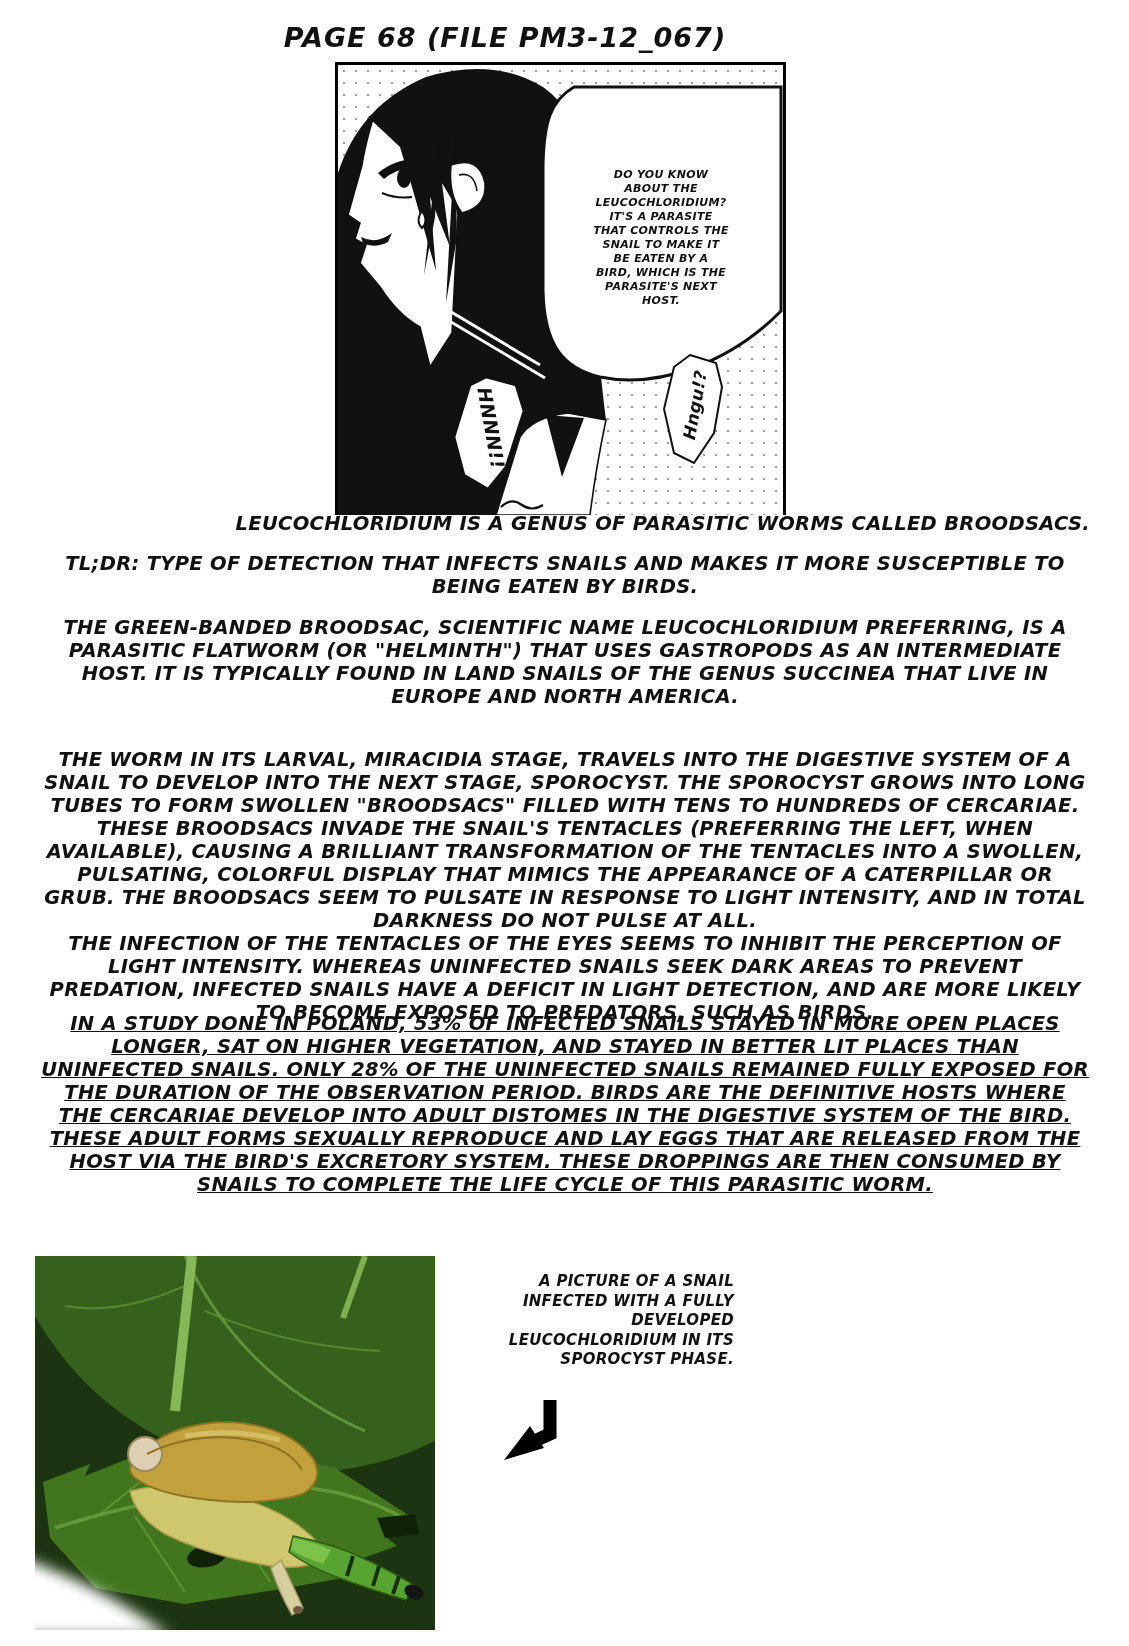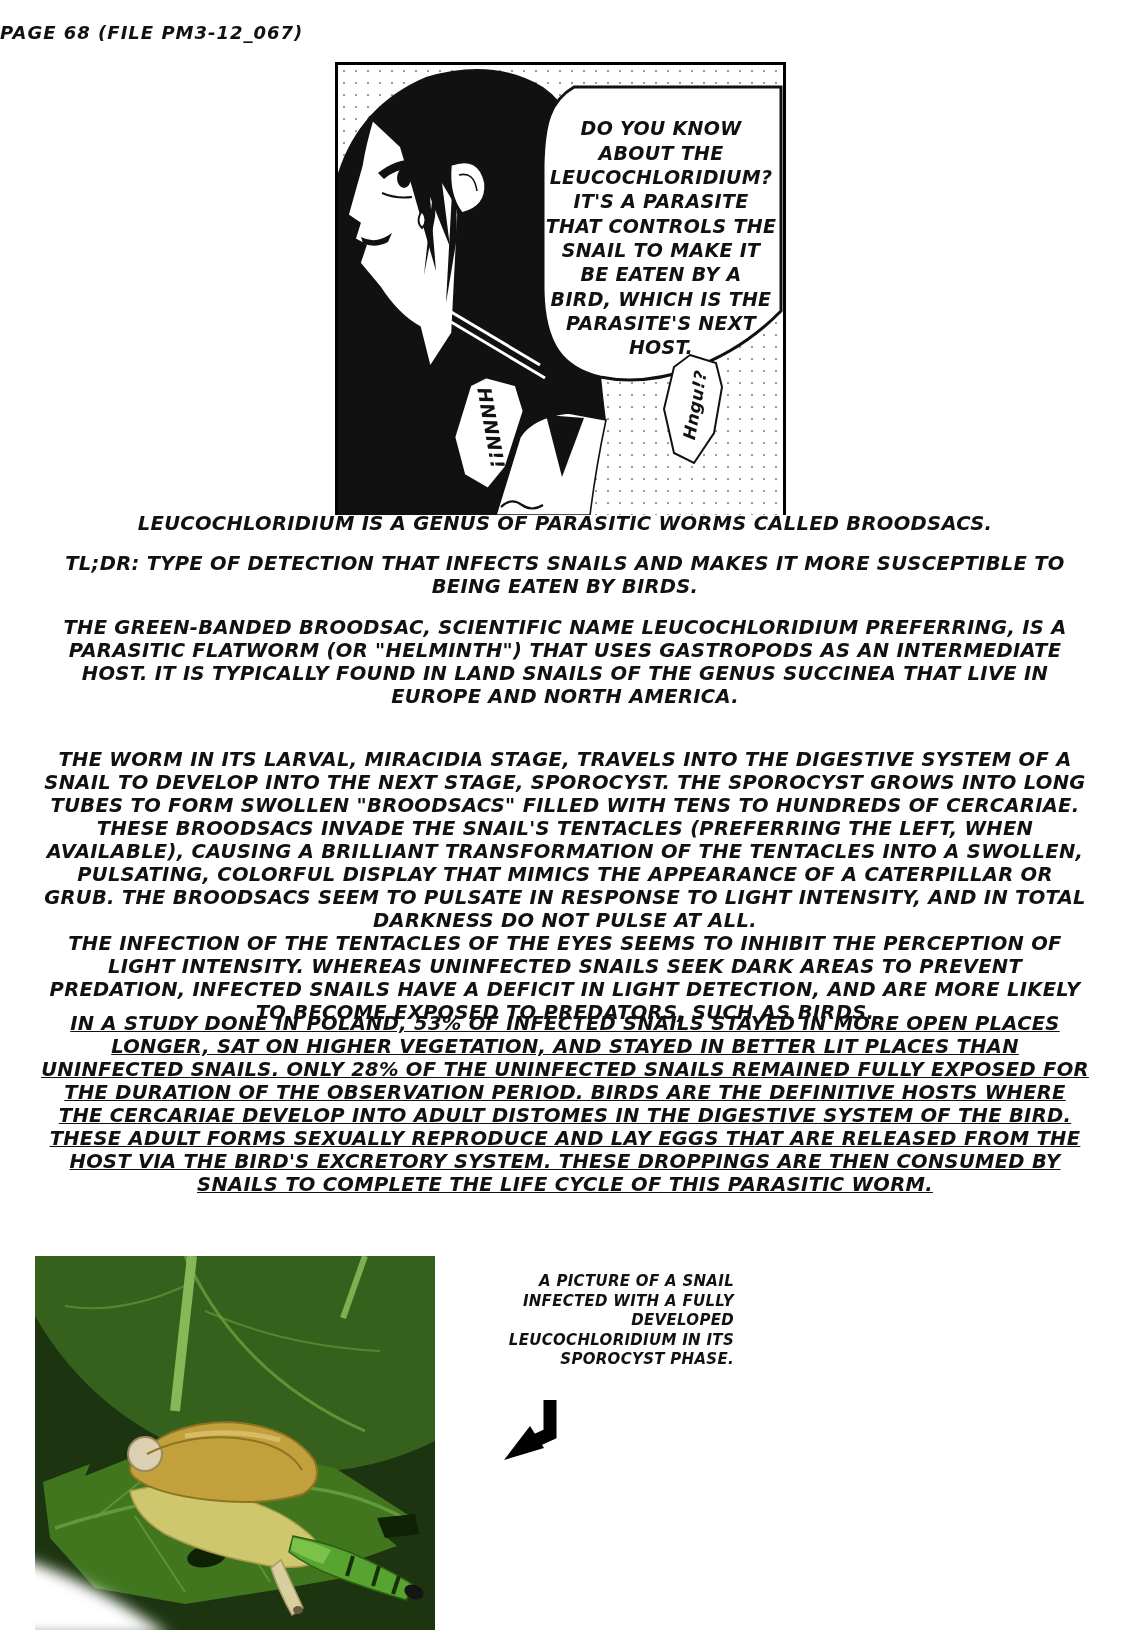--- a/index.html
+++ b/index.html
@@ -1,36 +1,36 @@
 <!DOCTYPE html>
 <html style="--ink: #111111; --leaf-dark: #1c3410; --leaf-mid: #35611c; --leaf-light: #41761f; --leaf-vein: #6aa03e; --stem-green: #86b858; --snail-shell: #c2a13c; --snail-body: #cfc76e; --broodsac-green: #58a430;"><head>
 <meta charset="utf-8">
 <style>
   html,body{margin:0;padding:0;background:#fff;}
   body{width:1129px;height:1646px;position:relative;overflow:hidden;
        font-family:"DejaVu Sans","Liberation Sans",sans-serif;color:var(--ink,#111);}
   .comic{font-weight:bold;font-style:oblique;letter-spacing:.3px;}
-  #page-title{position:absolute;left:0;top:22px;width:1010px;text-align:left;
-       font-size:18px;letter-spacing:1px;}
+  #page-title{position:absolute;left:0;top:22px;width:1010px;text-align:center;
+       font-size:27px;letter-spacing:1px;}
   
   #manga-panel{position:absolute;left:335px;top:62px;width:445px;height:450px;
        border:3px solid #000;border-bottom:none;background:#fff;
        background-image:radial-gradient(circle,#9a9a9a 1.1px,rgba(0,0,0,0) 1.5px);
        background-size:12px 12px;}
   #manga-panel svg{position:absolute;left:0;top:0;}
   #speech-bubble-text{position:absolute;left:206px;top:28px;width:234px;height:290px;
        display:flex;align-items:center;justify-content:center;text-align:center;
-       font-size:19px;line-height:1.28;white-space:pre-line;}
+       font-size:11px;line-height:1.28;white-space:pre-line;}
   .sfx{position:absolute;font-size:19px;white-space:nowrap;}
   #sfx-hnnn{left:112px;top:352px;transform:rotate(80deg);}
   #sfx-hngu{left:322px;top:330px;font-size:17px;transform:rotate(-80deg);}
   
   .para{position:absolute;left:40px;width:1050px;text-align:center;
        font-size:19.5px;line-height:23px;}
-  #para-0{top:512px;} #para-1{top:552px;} #para-2{top:616px;}
+  #para-0{top:512px;text-align:right;} #para-1{top:552px;} #para-2{top:616px;}
   #para-3{top:712px;margin-top:36px;} #para-4{top:908px;margin-top:24px;} #para-5{top:1012px;text-decoration:underline;}
   
   #snail-photo{position:absolute;left:35px;top:1256px;width:400px;height:374px;
        background:var(--leaf-dark,#1c3410);}
   #photo-caption{position:absolute;left:404px;top:1272px;width:330px;text-align:right;
        font-size:15px;line-height:1.3;white-space:pre-line;}
   #return-arrow{position:absolute;left:500px;top:1396px;}
 </style>
 </head>
 <body>

